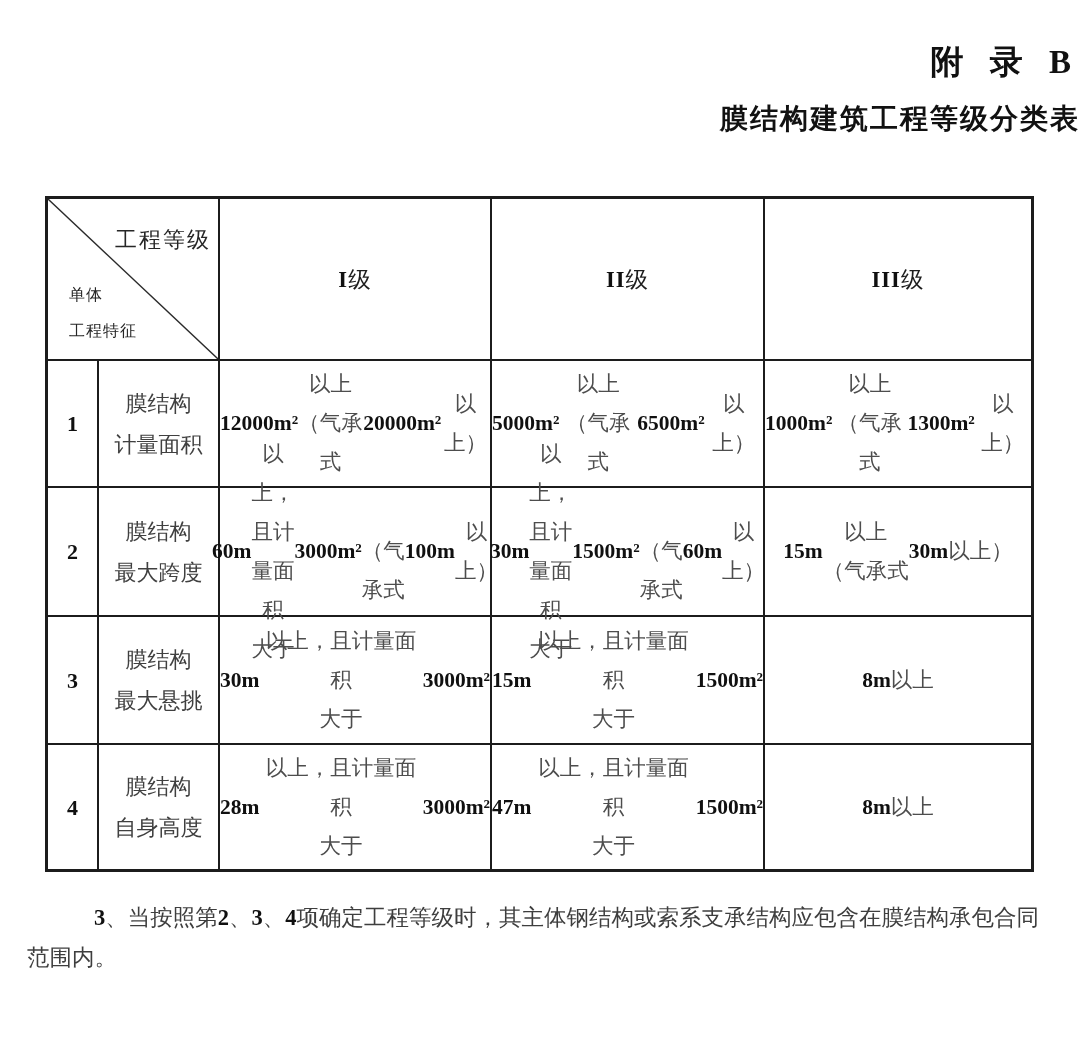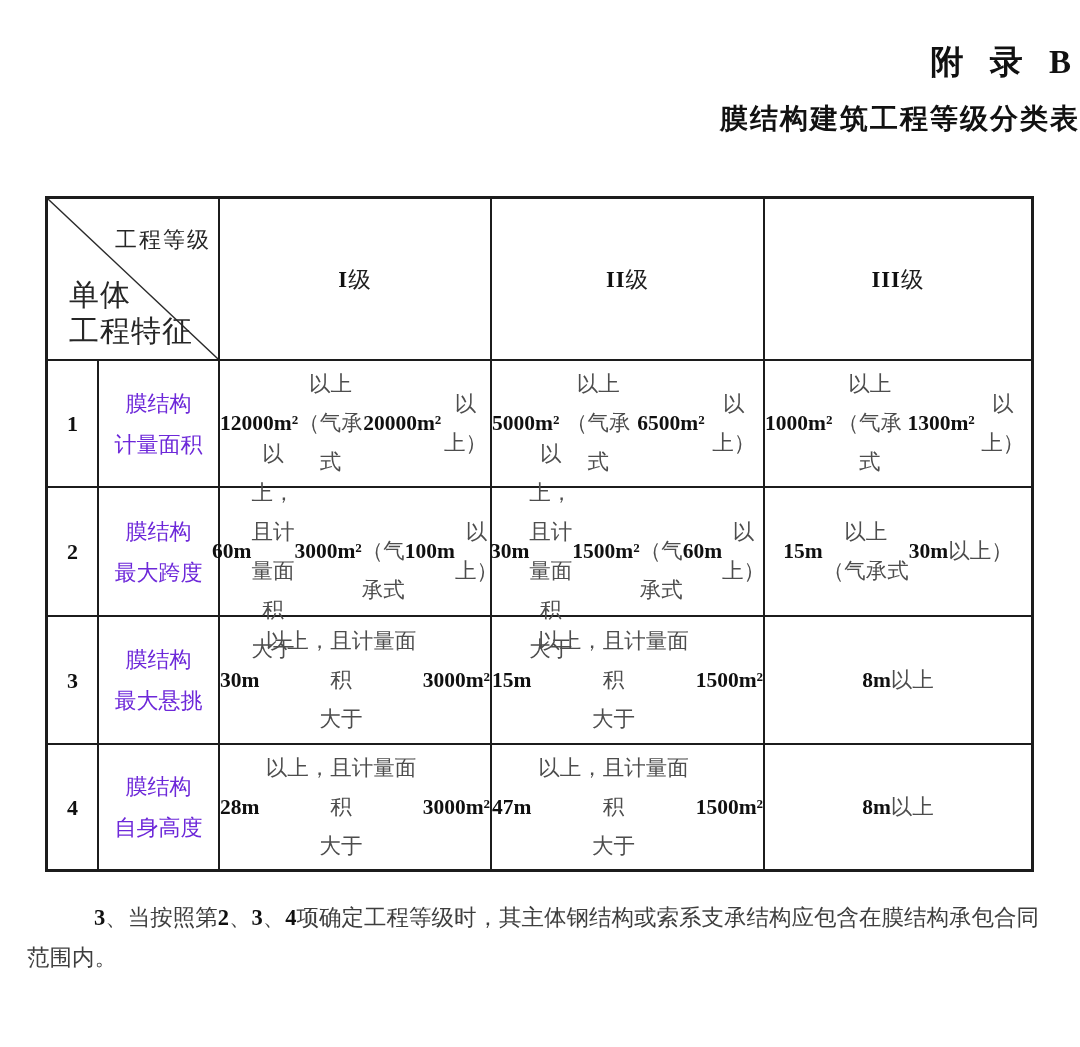--- a/index.html
+++ b/index.html
@@ -35,38 +35,38 @@
     text-align:center;
     white-space:pre-line;
     font-size:21.5px;
     line-height:39px;
     color:#4d4d4d;
   }
   .cell.last-col{border-right:none;}
   .cell.last-row{border-bottom:none;}
   .cell strong{color:#101010;font-weight:bold;}
   .num-cell{font-size:22px;color:#151515;}
-  .feature-cell{font-size:22px;line-height:41px;color:#6d28d9;}
+  .feature-cell{font-size:22px;line-height:41px;color:#404040;}
   .grade-header{font-size:22.5px;color:#1d1d1d;letter-spacing:1px;}
   
   .corner-cell{
     grid-column:1 / 3;
     position:relative;
     box-sizing:border-box;
     border-right:2px solid #1c1c1c;
     border-bottom:2px solid #1c1c1c;
   }
   .corner-cell svg{position:absolute;left:0;top:0;width:100%;height:100%;display:block;}
   .corner-top{
     position:absolute;top:26px;right:7px;
     font-size:22px;color:#262626;letter-spacing:2px;
   }
   .corner-bottom{
     position:absolute;left:21px;bottom:10px;
-    font-size:30px;line-height:36px;color:#262626;
+    font-size:16px;line-height:36px;color:#262626;
     white-space:pre-line;text-align:left;letter-spacing:1px;
   }
 
   
   .notes{
     position:absolute;left:27px;top:898px;width:1014px;
     font-size:22.5px;line-height:40px;color:#3e3e3e;
   }
   .notes p{margin:0;}
   .notes p.indent{text-indent:67px;}

